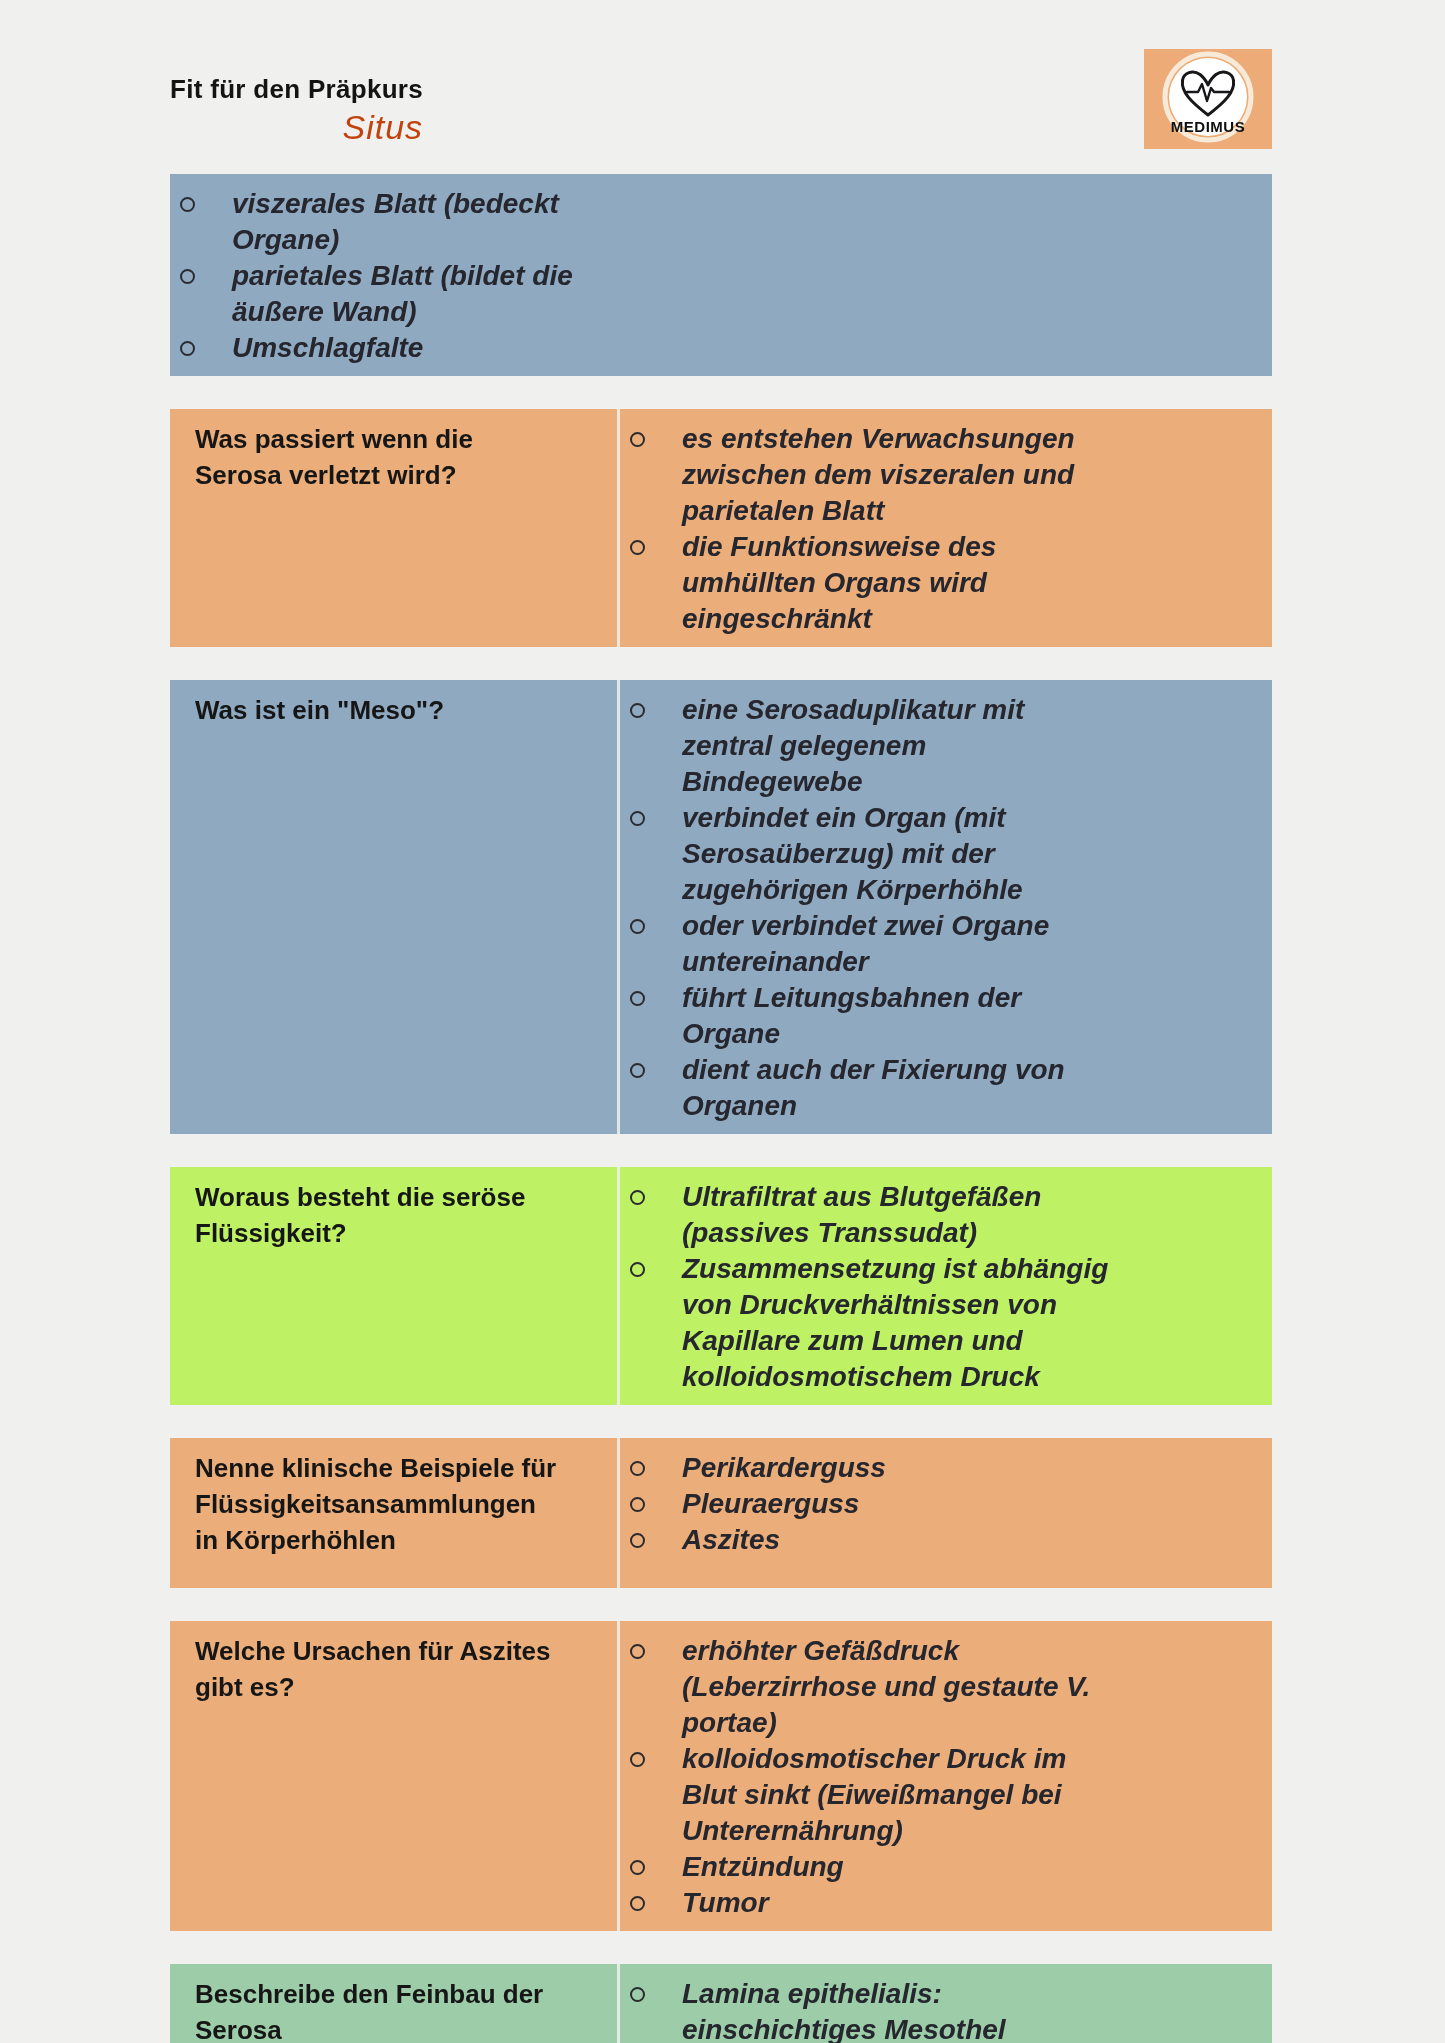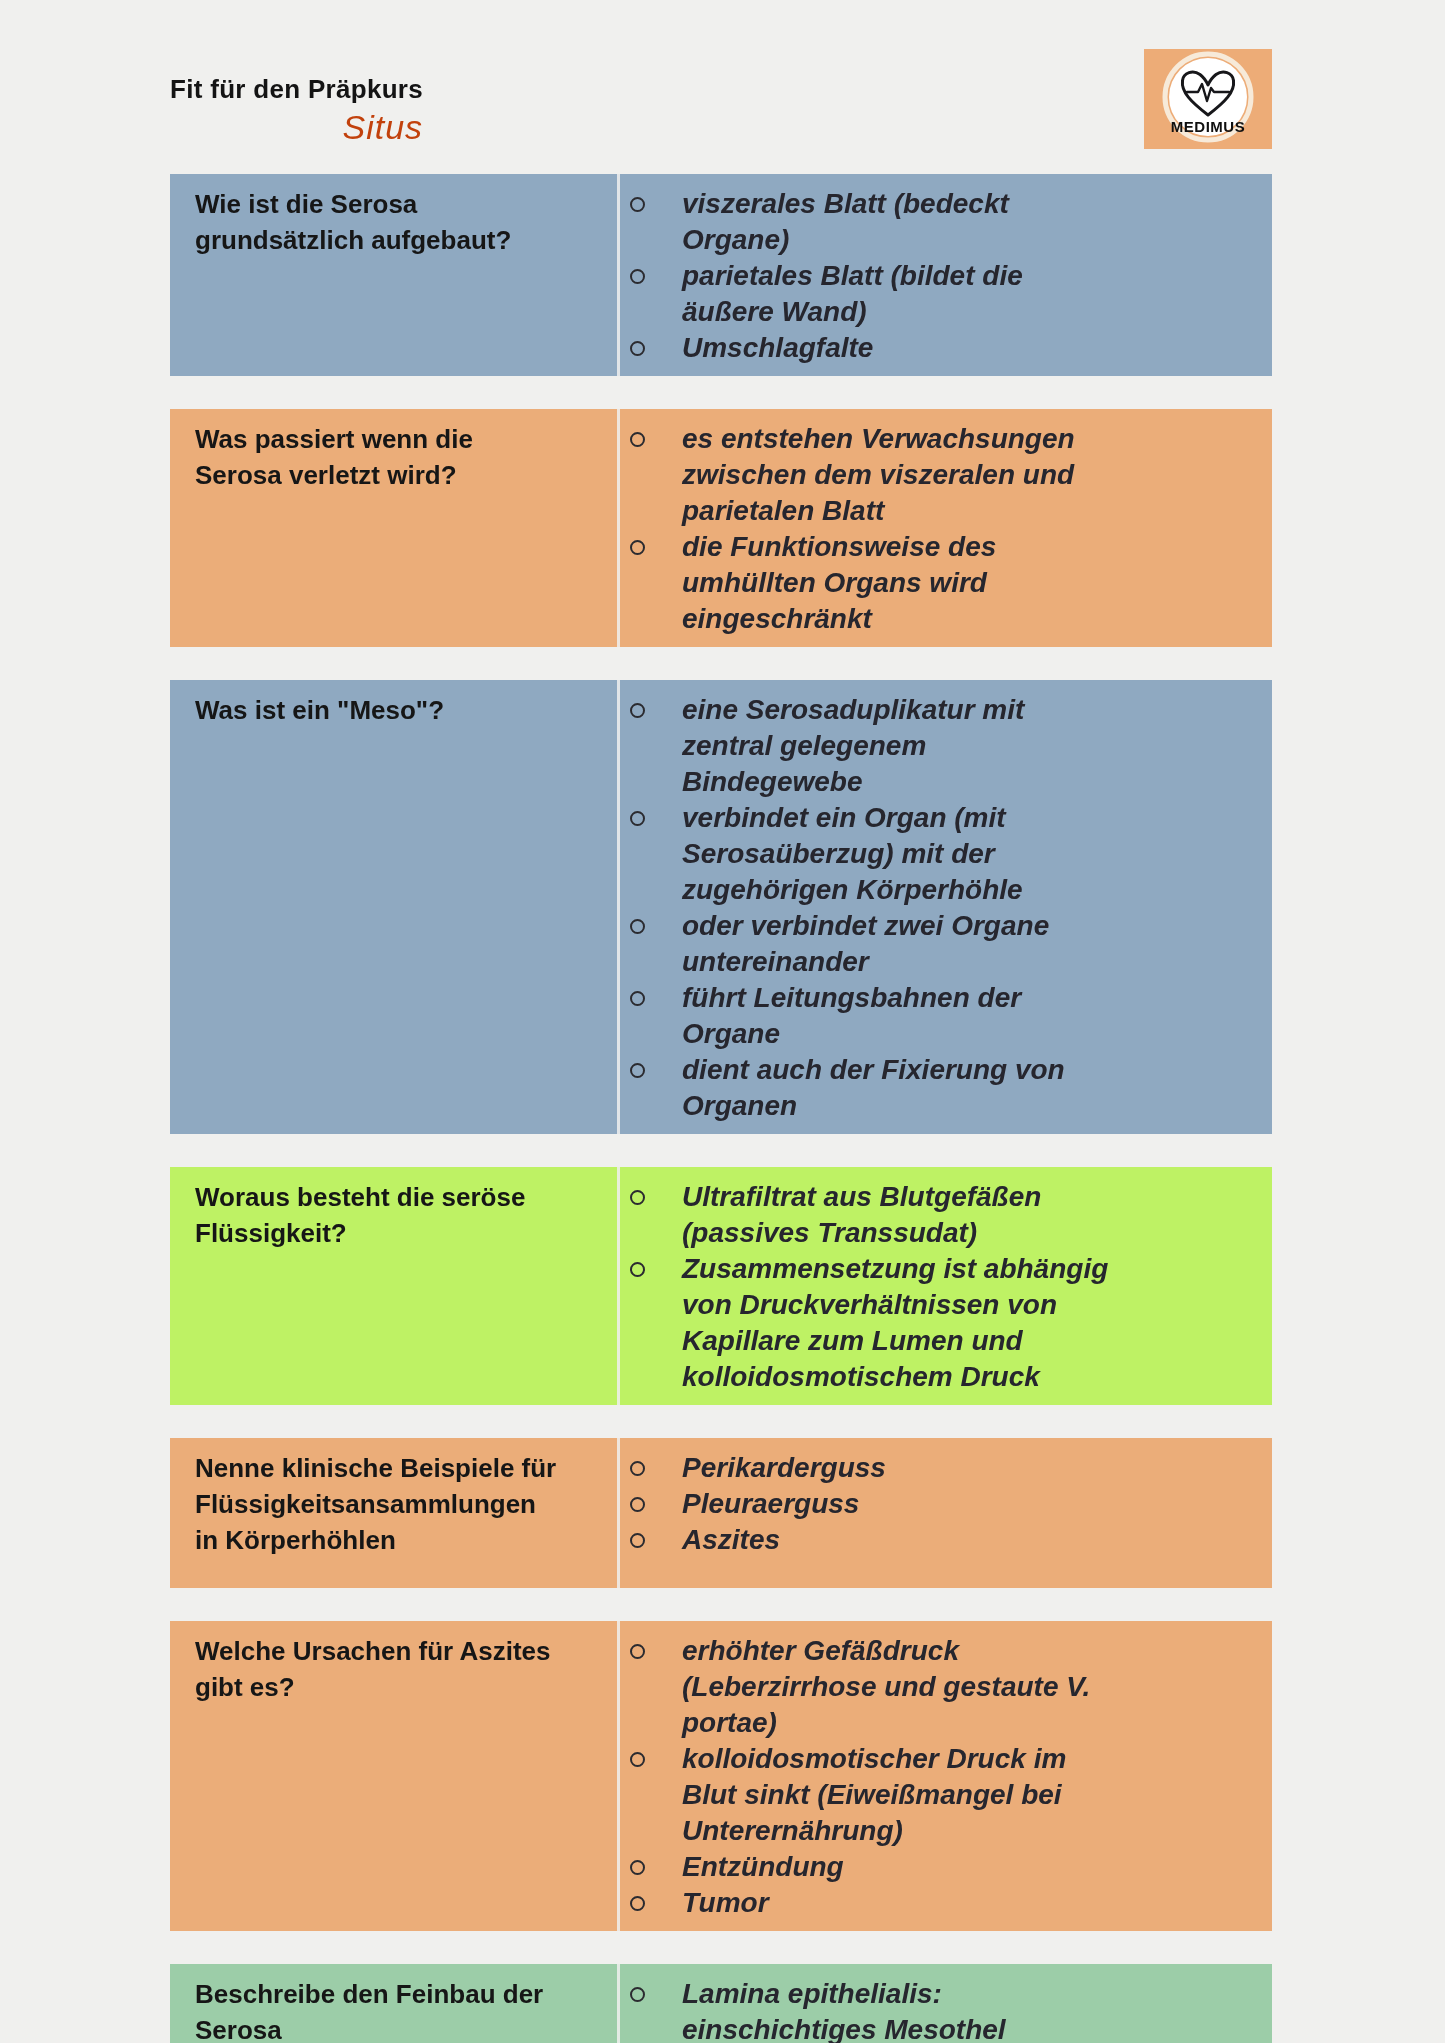--- a/index.html
+++ b/index.html
@@ -64,23 +64,20 @@
         <path class="heart" d="M50 66 C33 53 23 43 24.5 31.5 C25.5 23.5 35 20.5 42 25.5 C46 28.5 48 31.5 50 36 C52 31.5 54 28.5 58 25.5 C65 20.5 74.5 23.5 75.5 31.5 C77 43 67 53 50 66 Z"></path>
         <polyline class="ekg" points="29,43 40,43 44,35 49,52 53,39 56,43 71,43"></polyline>
         <text class="logo-word" x="50" y="83">MEDIMUS</text>
       </svg>
     </div>
   </header>
 
   <main class="cards">
 
     <section class="card c1 bg-blue">
-      <div class="q">
-        <div class="q-text">Wie ist die Serosa grundsätzlich aufgebaut?</div>
-      </div>
       <div class="a">
         <ul class="a-list">
           <li class="a-item">
             <span class="bullet"></span>
             <span class="a-text">viszerales Blatt (bedeckt Organe)</span>
           </li>
           <li class="a-item">
             <span class="bullet"></span>
             <span class="a-text">parietales Blatt (bildet die äußere Wand)</span>
           </li>

